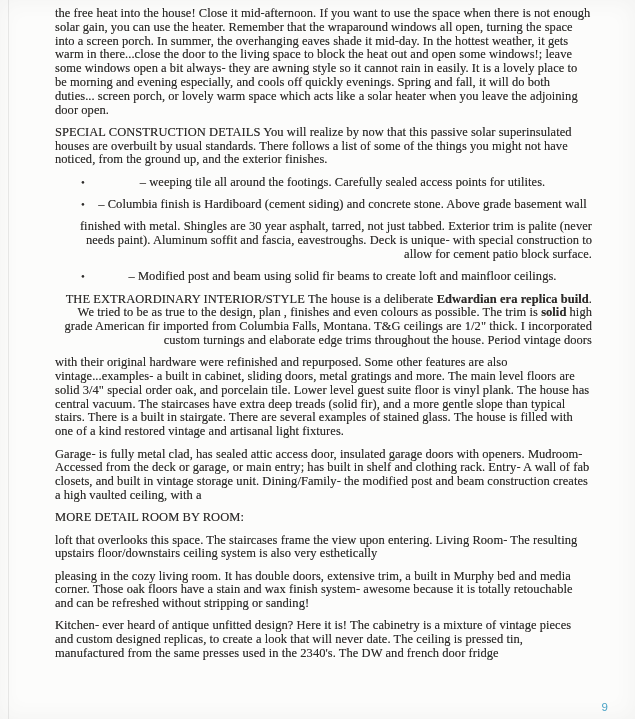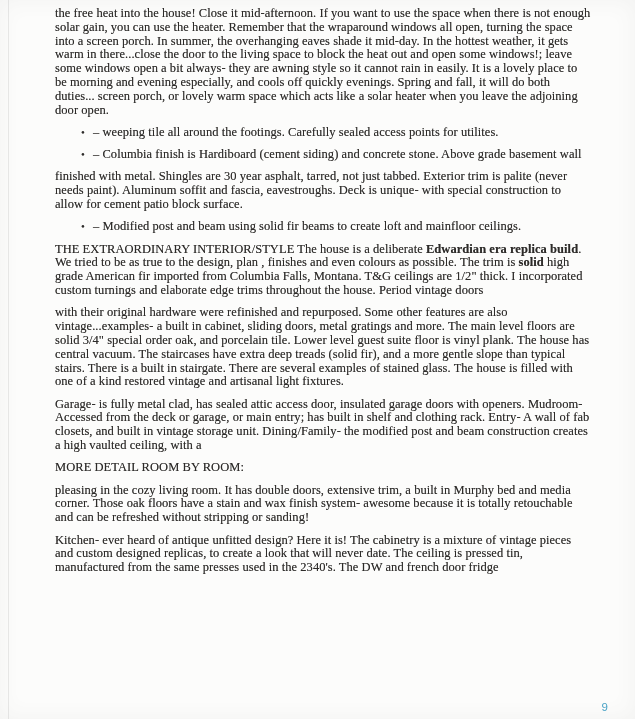--- a/index.html
+++ b/index.html
@@ -45,23 +45,25 @@
     padding-left: 26px;
     margin: 0 0 8.5px 0;
   }
   .bullet {
     flex: none;
     width: 12px;
     font-size: 11px;
   }
   .li-text {
     flex: 1;
+    text-align: center;
   }
   .sub {
     margin-left: 41px;
+    text-align: right;
   }
   .bold {
     font-weight: bold;
     margin-top: 48px;
   }
   .page-num {
     position: absolute;
     right: 27px;
     bottom: 6px;
     font-family: "Liberation Sans", sans-serif;
@@ -72,20 +74,21 @@
 </head>
 <body>
 
 <div class="page">
   <div class="edge-line"></div>
 
   <div class="content">
 
     <p class="para">the free heat into the house! Close it mid-afternoon. If you want to use the space when there is not enough solar gain, you can use the heater. Remember that the wraparound windows all open, turning the space into a screen porch. In summer, the overhanging eaves shade it mid-day. In the hottest weather, it gets warm in there...close the door to the living space to block the heat out and open some windows!; leave some windows open a bit always- they are awning style so it cannot rain in easily. It is a lovely place to be morning and evening especially, and cools off quickly evenings. Spring and fall, it will do both duties... screen porch, or lovely warm space which acts like a solar heater when you leave the adjoining door open.</p>
 
+    <p class="para">SPECIAL CONSTRUCTION DETAILS You will realize by now that this passive solar superinsulated houses are overbuilt by usual standards. There follows a list of some of the things you might not have noticed, from the ground up, and the exterior finishes.</p>
 
     <div class="li">
       <span class="bullet">•</span>
       <span class="li-text">–  weeping tile all around the footings. Carefully sealed access points for utilites.</span>
     </div>
 
     <div class="li">
       <span class="bullet">•</span>
       <span class="li-text">–  Columbia finish is Hardiboard (cement siding) and concrete stone. Above grade basement wall</span>
     </div>
@@ -100,20 +103,21 @@
     <p class="para sub">
       <span>THE EXTRAORDINARY INTERIOR/STYLE The house is a deliberate </span><span class="bold">Edwardian era replica build</span><span>. We tried to be as true to the design, plan , finishes and even colours as possible. The trim is </span><span class="bold">solid</span><span> high grade American fir imported from Columbia Falls, Montana. T&amp;G ceilings are 1/2" thick. I incorporated custom turnings and elaborate edge trims throughout the house. Period vintage doors</span>
     </p>
 
     <p class="para">with their original hardware were refinished and repurposed. Some other features are also vintage...examples- a built in cabinet, sliding doors, metal gratings and more. The main level floors are solid 3/4" special order oak, and porcelain tile. Lower level guest suite floor is vinyl plank. The house has central vacuum. The staircases have extra deep treads (solid fir), and a more gentle slope than typical stairs. There is a built in stairgate. There are several examples of stained glass. The house is filled with one of a kind restored vintage and artisanal light fixtures.</p>
 
     <p class="para">Garage- is fully metal clad, has sealed attic access door, insulated garage doors with openers. Mudroom- Accessed from the deck or garage, or main entry; has built in shelf and clothing rack. Entry- A wall of fab closets, and built in vintage storage unit. Dining/Family- the modified post and beam construction creates a high vaulted ceiling, with a</p>
 
     <p class="para">MORE DETAIL ROOM BY ROOM:</p>
 
+    <p class="para">loft that overlooks this space. The staircases frame the view upon entering. Living Room- The resulting upstairs floor/downstairs ceiling system is also very esthetically</p>
 
     <p class="para">pleasing in the cozy living room. It has double doors, extensive trim, a built in Murphy bed and media corner. Those oak floors have a stain and wax finish system- awesome because it is totally retouchable and can be refreshed without stripping or sanding!</p>
 
     <p class="para">Kitchen- ever heard of antique unfitted design? Here it is! The cabinetry is a mixture of vintage pieces and custom designed replicas, to create a look that will never date. The ceiling is pressed tin, manufactured from the same presses used in the 2340's. The DW and french door fridge</p>
 
   </div>
 
   <div class="page-num">9</div>
 </div>
 

